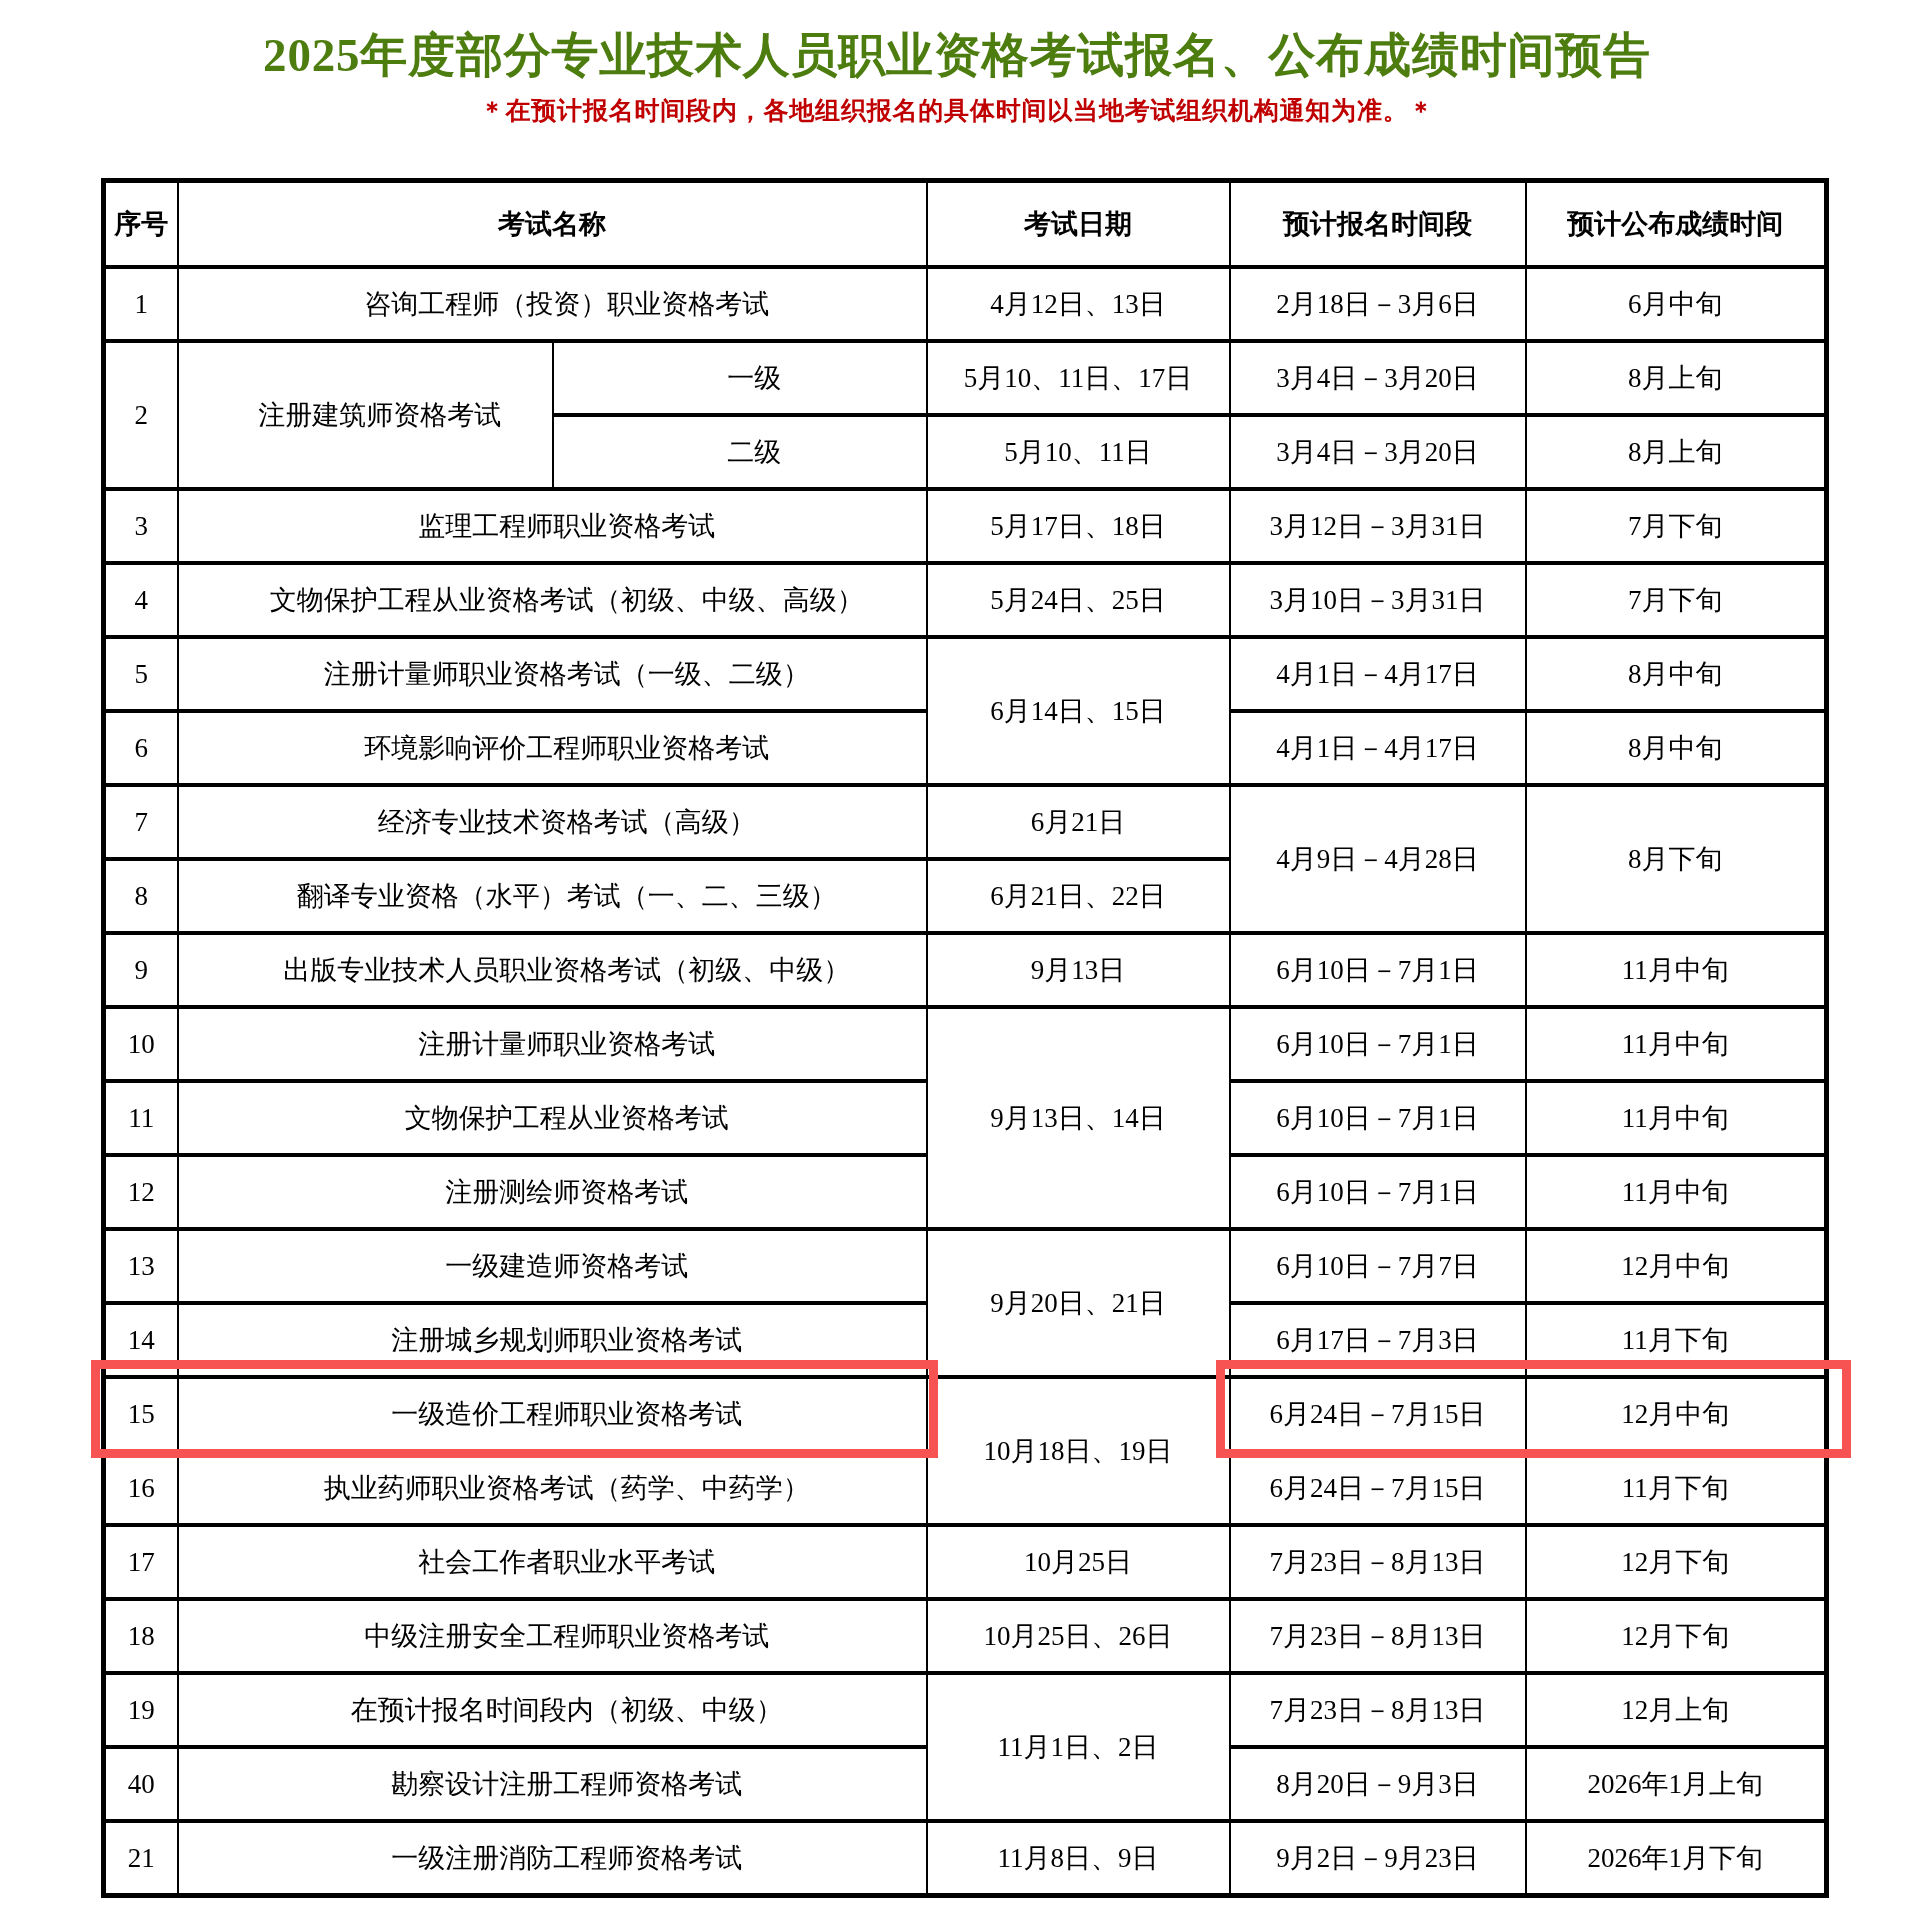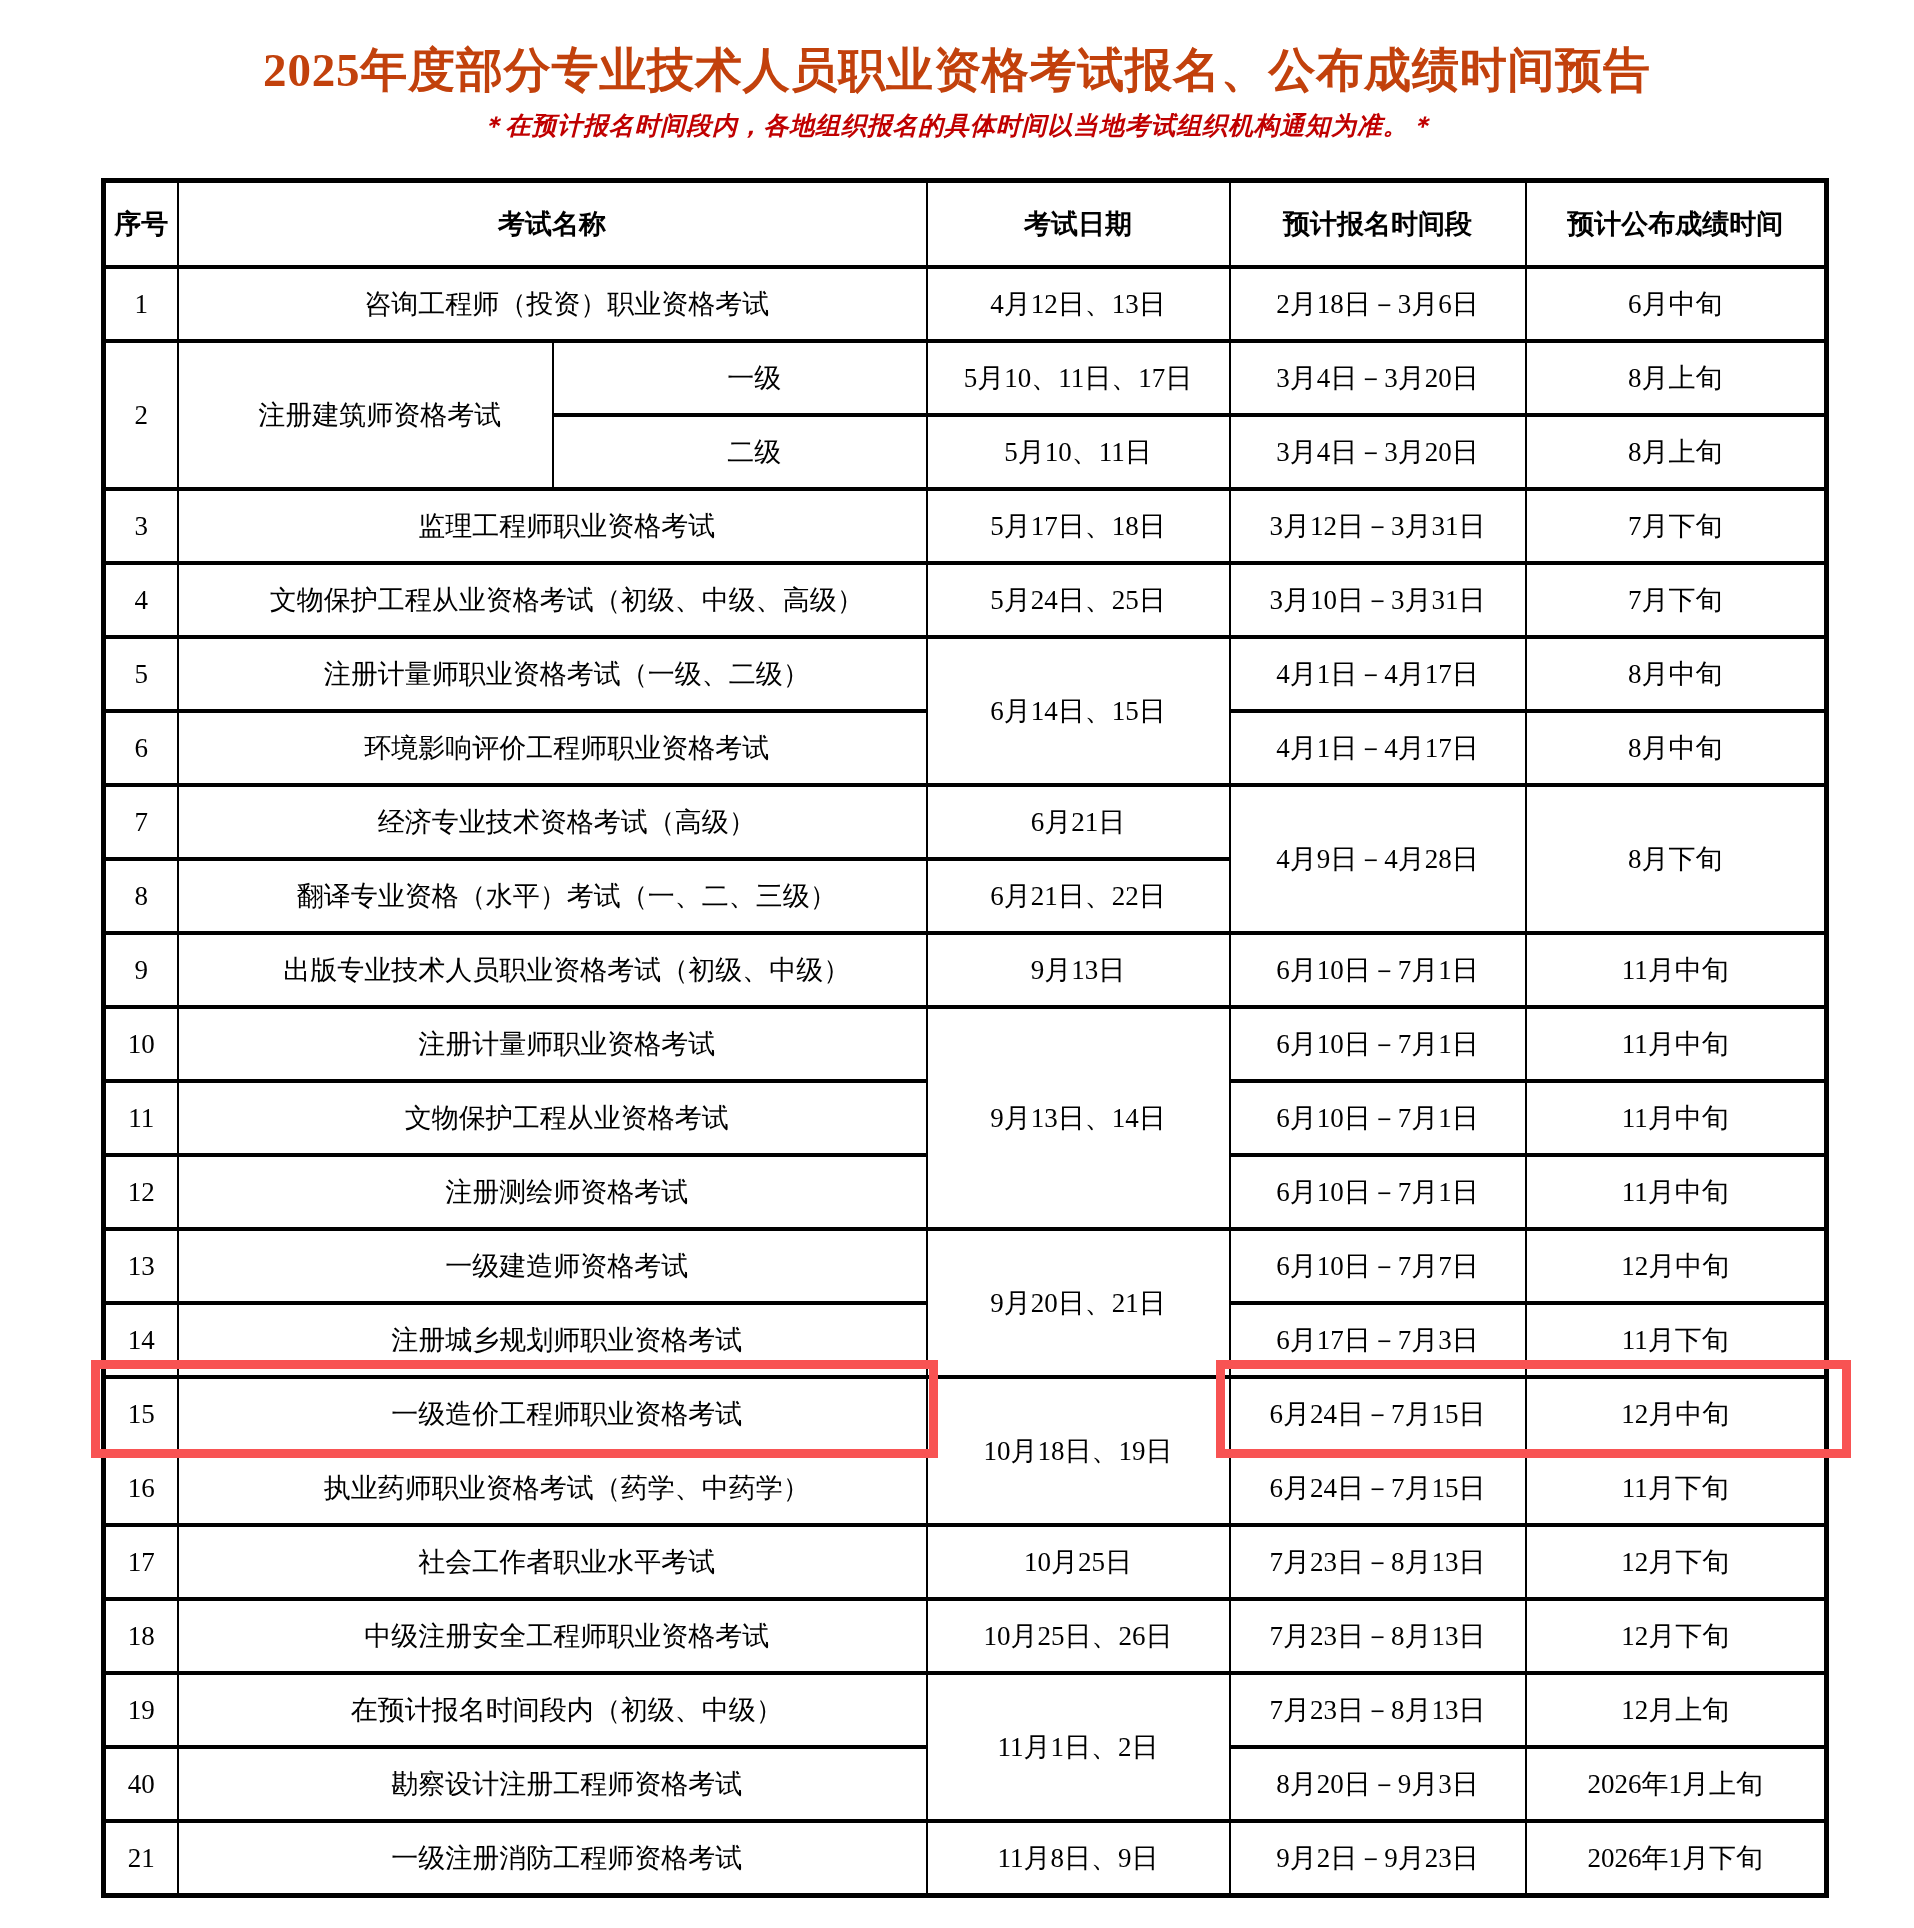--- a/index.html
+++ b/index.html
@@ -8,33 +8,32 @@
   }
   html,body{
     margin:0;padding:0;
     width:1914px;height:1929px;
     background:#ffffff;
     font-family:"Liberation Serif","DejaVu Serif",serif;
   }
   .page{position:relative;width:1914px;height:1929px;overflow:hidden;}
   .title{
     text-align:center;
-    padding-top:43px;
+    padding-top:28px;
     font-family:"Liberation Serif","DejaVu Serif",serif;
     font-size:47px;
     font-weight:700;
-    color:#c2410c;
+    color:#4d7c0f;
     letter-spacing:0.8px;
     line-height:1.15;
   }
   .subtitle{
     text-align:center;
     margin-top:11.5px;
     font-family:"Liberation Serif","DejaVu Serif",serif;
-    font-style:italic;
     font-size:25px;
     font-weight:700;
     color:var(--red-text);
     letter-spacing:0.8px;
   }
   table.sched{
     position:absolute;
     left:101px;top:178px;
     width:1723px;
     border-collapse:collapse;

